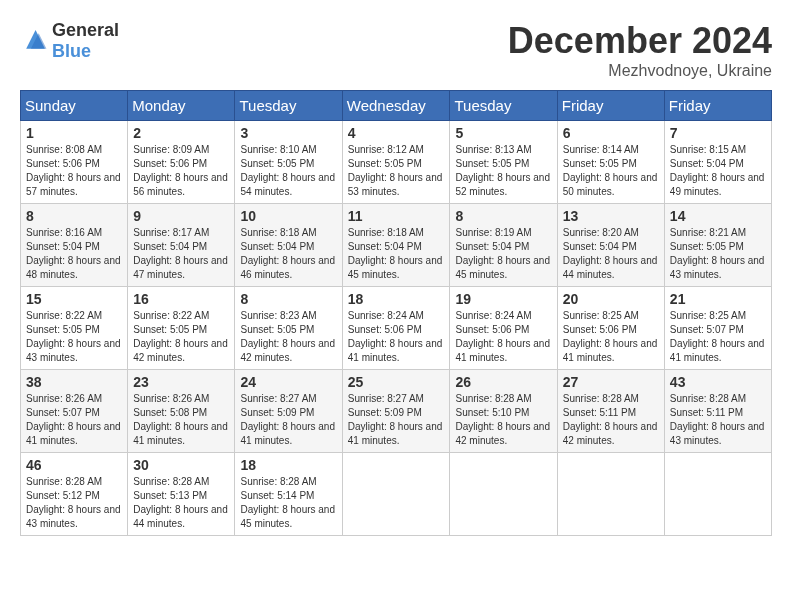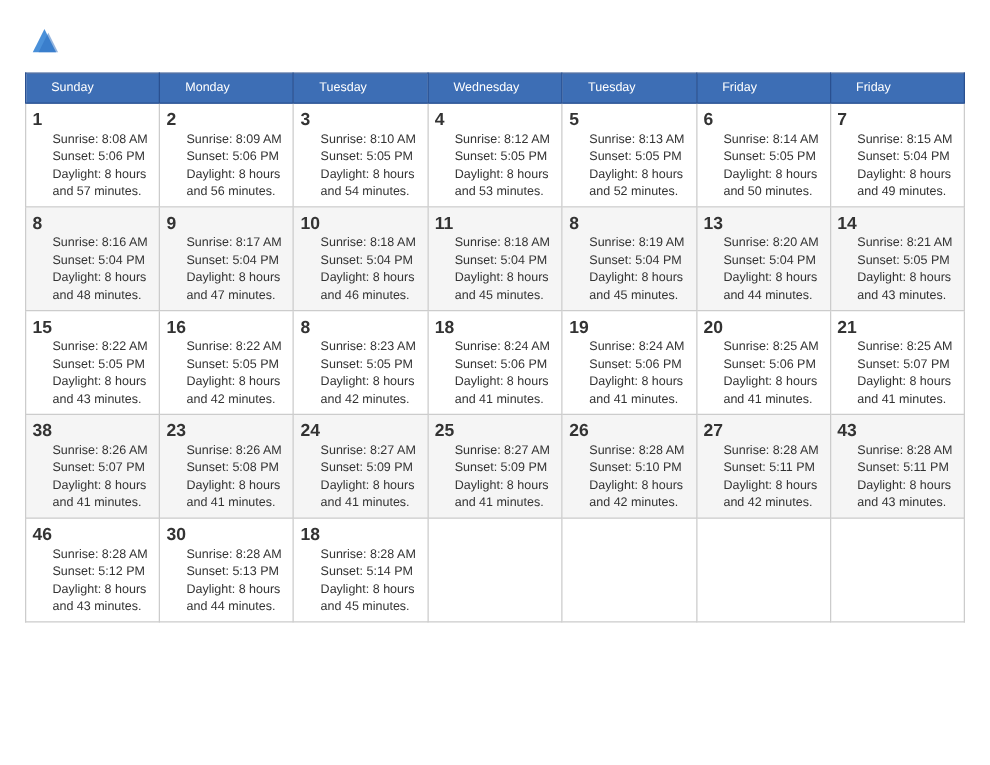--- a/index.html
+++ b/index.html
@@ -48,23 +48,23 @@
       color: #555;
     }
     .calendar-table {
       width: 100%;
       border-collapse: collapse;
       font-size: 11px;
     }
     .calendar-table th {
       background-color: #3d6eb5;
       color: #fff;
-      padding: 6px 20px;
+      padding: 6px 4px;
       text-align: left;
-      font-size: 10px;
+      font-size: 15px;
       font-weight: normal;
       border: 1px solid #2a5090;
     }
     .calendar-table td {
       border: 1px solid #ccc;
       vertical-align: top;
       padding: 4px 5px;
       width: 108px;
       min-height: 80px;
       background: #fff;
@@ -76,35 +76,42 @@
       font-size: 14px;
       font-weight: bold;
       color: #333;
       display: block;
       margin-bottom: 2px;
     }
     .day-detail {
       font-size: 10px;
       color: #333;
       line-height: 1.4;
-      margin-left: 16px;
     }
     .empty-cell {
       background: #fff !important;
     }
   </style>
 </head>
 <body>
 
 <div class="header-area">
   <div class="logo">
     <svg class="logo-icon" viewBox="0 0 36 36">
       <polygon points="20,4 32,28 8,28" fill="#4a90d9"></polygon>
       <polygon points="24,8 34,28 14,28" fill="#2a6cbf" opacity="0.5"></polygon>
     </svg>
+    <div>
+      <span class="logo-text-general">General</span><br>
+      <span class="logo-text-blue">Blue</span>
+    </div>
+  </div>
+  <div class="title-area">
+    <div class="month-title">December 2024</div>
+    <div class="location-title">Mezhvodnoye, Ukraine</div>
   </div>
 </div>
 
 <table class="calendar-table">
   <thead>
     <tr id="header-row">
         <th>Sunday</th>
         <th>Monday</th>
         <th>Tuesday</th>
         <th>Wednesday</th>

